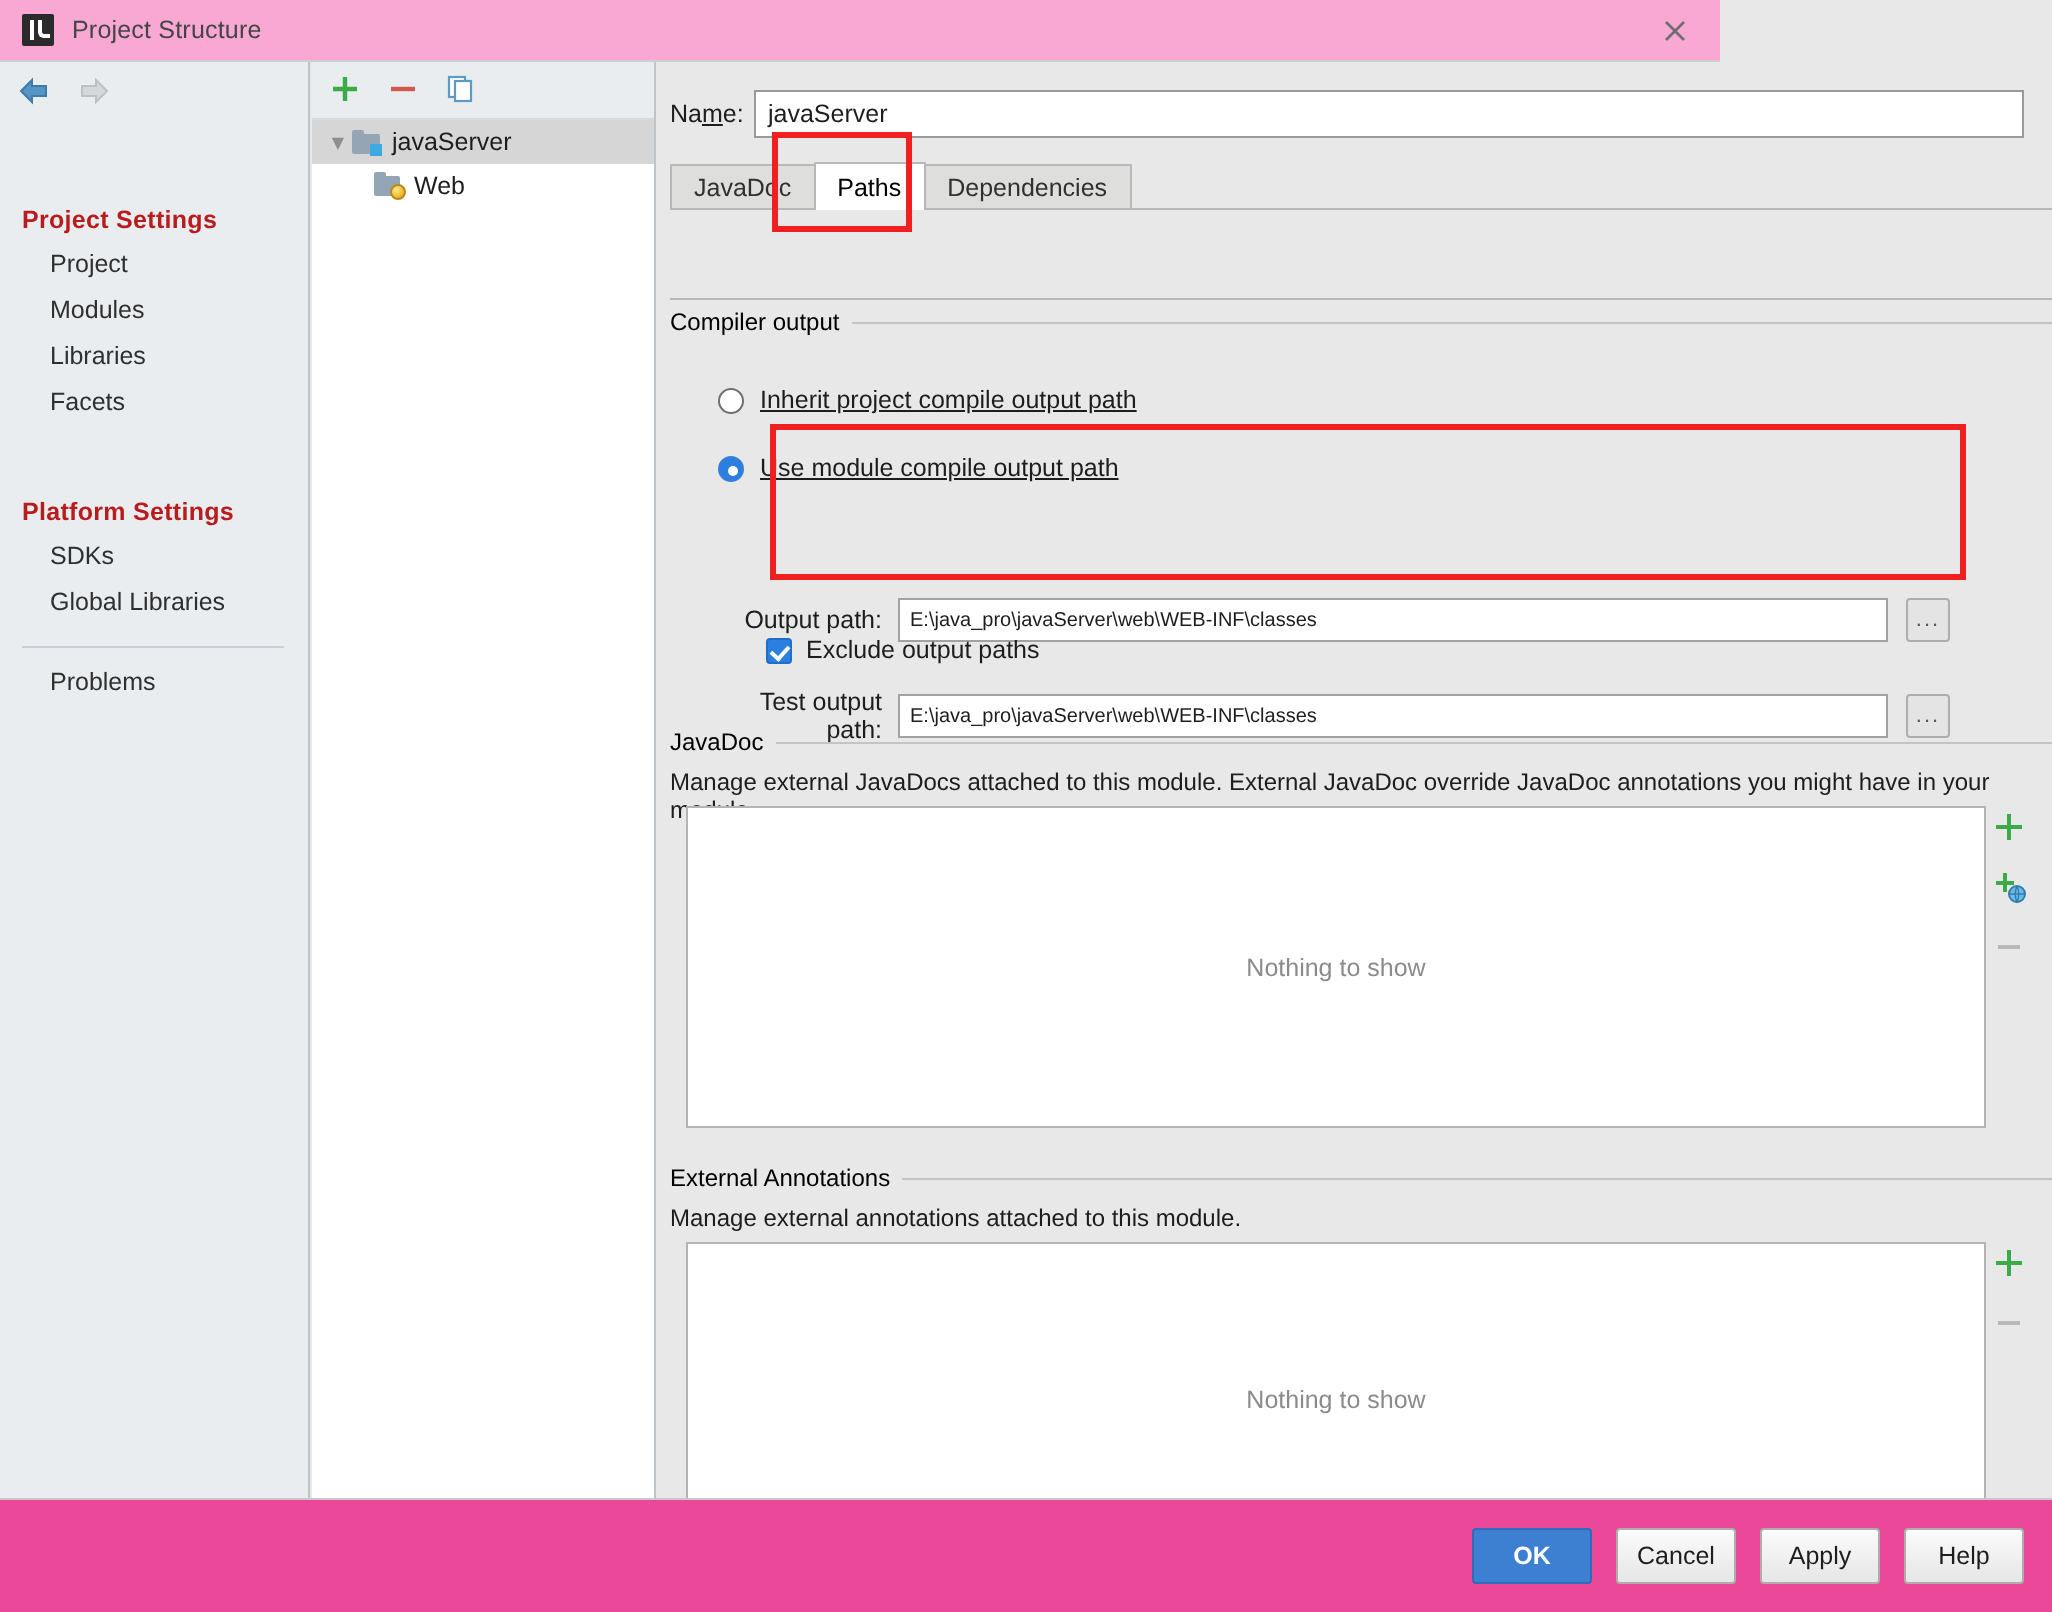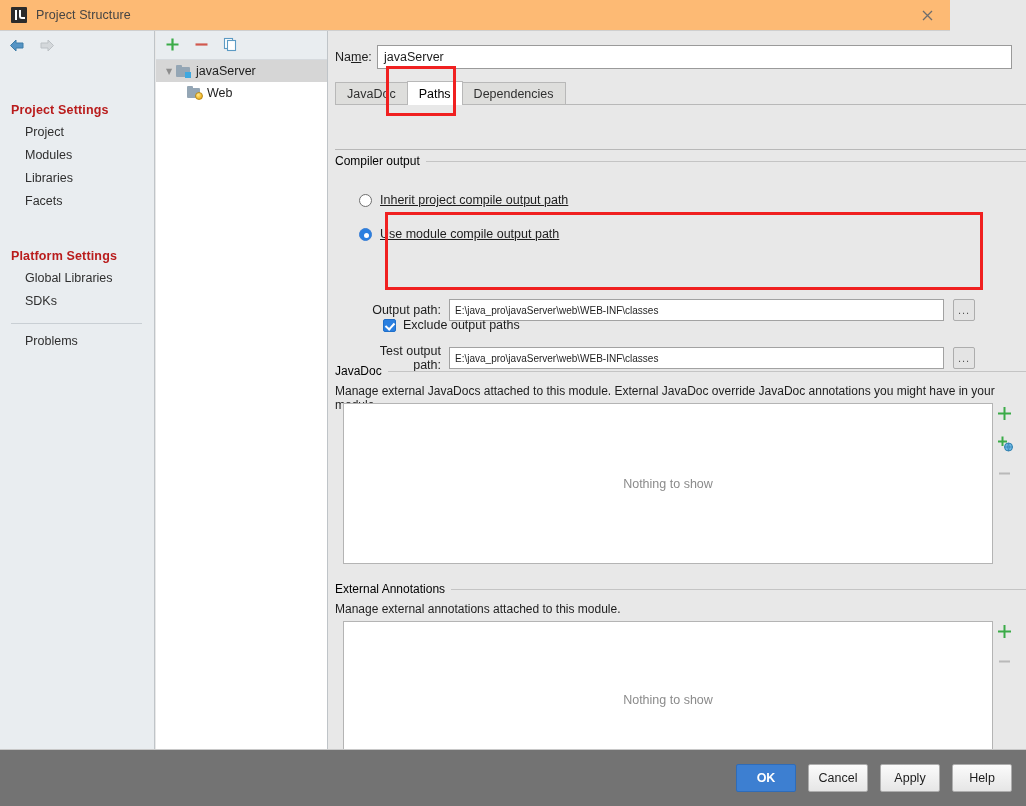--- a/index.html
+++ b/index.html
@@ -11,22 +11,22 @@
     font-family: "Liberation Sans", sans-serif;
     font-size: 12px;
     color: #1d1d1d;
     -webkit-font-smoothing: antialiased;
   }
 
   #root { position: relative; width: 1026px; height: 806px; background: #e8e8e8; }
 
   
   .titlebar {
-    position: absolute; left:0; top:0; width:950px; height:31px;
-    background:#fdba74; border-bottom:1px solid #cfcfcf;
+    position: absolute; left:0; top:0; width:860px; height:31px;
+    background:#f9a8d4; border-bottom:1px solid #cfcfcf;
     display:flex; align-items:center;
   }
   .tb-icon {
     width:16px; height:16px; margin-left:11px; margin-right:9px;
     background:#2b2b2b; border-radius:1px;
     position:relative; flex:none;
   }
   .tb-icon:before{
     content:""; position:absolute; left:4px; top:3px; width:2px; height:10px; background:#fff;
   }
@@ -175,21 +175,21 @@
     position:absolute; display:flex; flex-direction:column; align-items:center; gap:10px;
   }
   .sbtn { width:20px; height:20px; position:relative; }
 
   
   .redbox { position:absolute; border:3px solid #f02020; z-index:20; pointer-events:none; }
 
   
   .bottombar {
     position:absolute; left:0; top:749px; width:1026px; height:57px;
-    background:#737373; border-top:1px solid #c8c8c8;text-align:right;
+    background:#ec4899; border-top:1px solid #c8c8c8;text-align:right;
   }
   .btnrow { position:absolute; right:14px; top:14px; display:flex; gap:12px; }
   .btn {
     width:60px; height:28px; border:1px solid #adadad; border-radius:2px;
     background:linear-gradient(#fbfbfb,#e6e6e6);
     display:flex; align-items:center; justify-content:center;
     font-size:12.5px; color:#1d1d1d;
   }
   .btn.primary {
     background:#3d7fd1; border:1px solid #2f6cb8; color:#fff; font-weight:bold;
@@ -225,22 +225,22 @@
     </div>
 
     <div class="side-list">
       <div class="side-head">Project Settings</div>
       <div class="side-item">Project</div>
       <div class="side-item">Modules</div>
       <div class="side-item">Libraries</div>
       <div class="side-item">Facets</div>
 
       <div class="side-head">Platform Settings</div>
+      <div class="side-item">SDKs</div>
       <div class="side-item">Global Libraries</div>
-      <div class="side-item">SDKs</div>
 
       <div class="side-sep"></div>
       <div class="side-item">Problems</div>
     </div>
   </div>
 
   <div class="treepanel">
     <div class="tree-toolbar">
       <div class="ttb">
         <svg width="15" height="15" viewBox="0 0 15 15">

